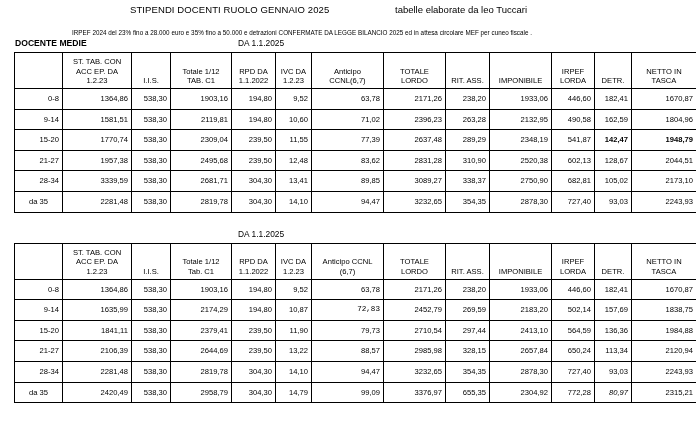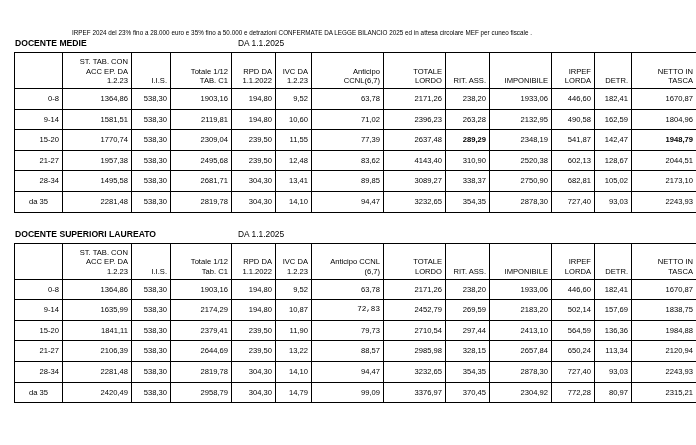--- a/index.html
+++ b/index.html
@@ -80,21 +80,21 @@
     font-size: 7.6px;
     vertical-align: bottom;
     overflow: hidden;
     white-space: pre-line;
     font-weight: normal;
     text-align: right;
     box-sizing: border-box;
   }
   table.sal thead th {
     vertical-align: bottom;
-    text-align: right;
+    text-align: center;
     height: 36px;
     line-height: 9.6px;
     padding-bottom: 2px;
   }
   table.sal tbody td {
     height: 19.6px;
     line-height: 19.6px;
   }
   
   th.b, td.b { font-weight: bold; }
@@ -105,20 +105,22 @@
   .tl { border-left-width: 2px; }
   .tr { border-right-width: 2px; }
   .tt { border-top-width: 2px; }
   .tb { border-bottom-width: 2px; }
   .spacer-md { height: 16px; }
 </style>
 </head>
 <body>
 
 <div class="title-row">
+  <div class="doc-title">STIPENDI DOCENTI RUOLO GENNAIO 2025</div>
+  <div class="author-note">tabelle elaborate da leo Tuccari</div>
 </div>
 <div class="irpef-note">IRPEF 2024 del 23% fino a 28.000 euro e 35% fino  a 50.000 e detrazioni CONFERMATE DA LEGGE BILANCIO 2025 ed in attesa circolare MEF per cuneo fiscale .</div>
 
 <div class="spacer-md"></div>
 
 <div class="section-head">
   <div class="sec-title">DOCENTE MEDIE</div>
   <div class="sec-date">DA 1.1.2025</div>
 </div>
 <table class="sal">
@@ -181,44 +183,44 @@
       </tr>
       <tr>
         <td class="lab tl b" style="width: 48px;">15-20</td>
         <td class="" style="width: 69px;">1770,74</td>
         <td class="" style="width: 39px;">538,30</td>
         <td class="b" style="width: 61px;">2309,04</td>
         <td class="" style="width: 44px;">239,50</td>
         <td class="" style="width: 36px;">11,55</td>
         <td class="tl" style="width: 72px;">77,39</td>
         <td class="" style="width: 62px;">2637,48</td>
-        <td class="" style="width: 44px; font-weight: bold;">289,29</td>
+        <td class="" style="width: 44px;">289,29</td>
         <td class="b" style="width: 62px;">2348,19</td>
         <td class="" style="width: 43px;">541,87</td>
-        <td class="" style="width: 37px;">142,47</td>
+        <td class="" style="width: 37px; font-weight: bold;">142,47</td>
         <td class="b tr" style="width: 65px; font-weight: bold;">1948,79</td>
       </tr>
       <tr>
         <td class="lab tl" style="width: 48px;">21-27</td>
         <td class="" style="width: 69px;">1957,38</td>
         <td class="" style="width: 39px;">538,30</td>
         <td class="b" style="width: 61px; border-radius: 7px;">2495,68</td>
         <td class="" style="width: 44px;">239,50</td>
         <td class="" style="width: 36px;">12,48</td>
         <td class="tl" style="width: 72px;">83,62</td>
-        <td class="" style="width: 62px;">4143,40</td>
+        <td class="" style="width: 62px;">2831,28</td>
         <td class="" style="width: 44px;">310,90</td>
         <td class="b" style="width: 62px;">2520,38</td>
         <td class="" style="width: 43px;">602,13</td>
         <td class="" style="width: 37px;">128,67</td>
         <td class="b tr" style="width: 65px;">2044,51</td>
       </tr>
       <tr>
         <td class="lab tl" style="width: 48px;">28-34</td>
-        <td class="" style="width: 69px;">1495,58</td>
+        <td class="" style="width: 69px;">3339,59</td>
         <td class="" style="width: 39px;">538,30</td>
         <td class="b" style="width: 61px;">2681,71</td>
         <td class="" style="width: 44px;">304,30</td>
         <td class="" style="width: 36px;">13,41</td>
         <td class="tl" style="width: 72px;">89,85</td>
         <td class="" style="width: 62px;">3089,27</td>
         <td class="" style="width: 44px;">338,37</td>
         <td class="b" style="width: 62px; margin-top: 27px;">2750,90</td>
         <td class="" style="width: 43px;">682,81</td>
         <td class="" style="width: 37px;">105,02</td>
@@ -238,21 +240,20 @@
         <td class="tb" style="width: 43px;">727,40</td>
         <td class="tb" style="width: 37px;">93,03</td>
         <td class="b tr tb" style="width: 65px;">2243,93</td>
       </tr>
     </tbody>
 </table>
 
 <div class="spacer-md"></div>
 
 <div class="section-head">
-  <div class="sec-title">DOCENTE SUPERIORI LAUREATO</div>
   <div class="sec-date">DA 1.1.2025</div>
 </div>
 <table class="sal">
   <thead>
       <tr>
         <th class="lab tl tt" style="width: 48px;"></th>
         <th class="lab tt" style="width: 69px;">ST. TAB. CON
 ACC EP. DA
 1.2.23</th>
         <th class="lab tt" style="width: 39px;">I.I.S.</th>
@@ -353,20 +354,20 @@
       </tr>
       <tr>
         <td class="lab tl center tb" style="width: 48px;">da 35</td>
         <td class="tb" style="width: 69px;">2420,49</td>
         <td class="tb" style="width: 39px;">538,30</td>
         <td class="b tb" style="width: 61px;">2958,79</td>
         <td class="tb" style="width: 44px;">304,30</td>
         <td class="tb" style="width: 36px;">14,79</td>
         <td class="tl tb" style="width: 72px;">99,09</td>
         <td class="tb" style="width: 62px; margin-top: 22px;">3376,97</td>
-        <td class="tb" style="width: 44px;">370,45</td>
+        <td class="tb" style="width: 44px;">655,35</td>
         <td class="b tb" style="width: 62px;">2304,92</td>
         <td class="tb" style="width: 43px;">772,28</td>
-        <td class="tb" style="width: 37px;">80,97</td>
+        <td class="tb" style="width: 37px; font-style: italic;">80,97</td>
         <td class="b tr tb" style="width: 65px;">2315,21</td>
       </tr>
     </tbody>
 </table>
 
 </body></html>

